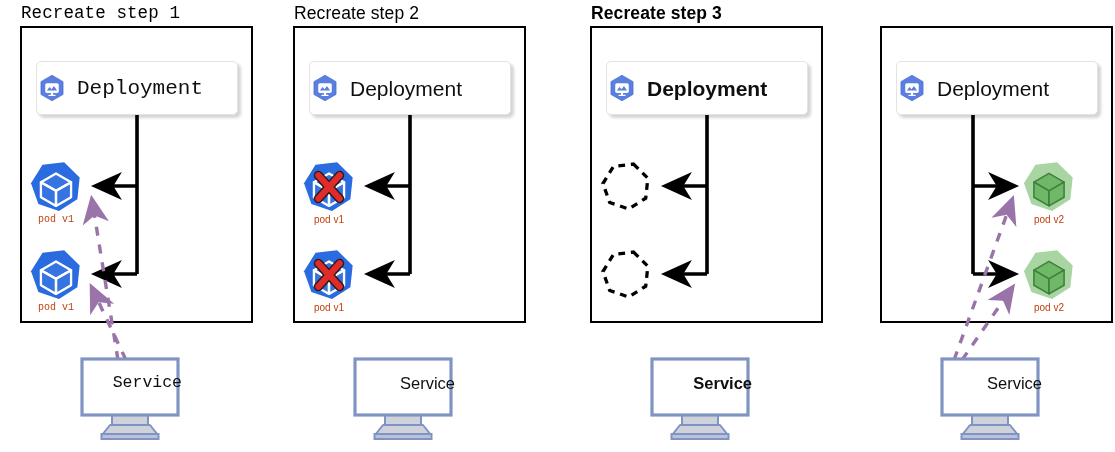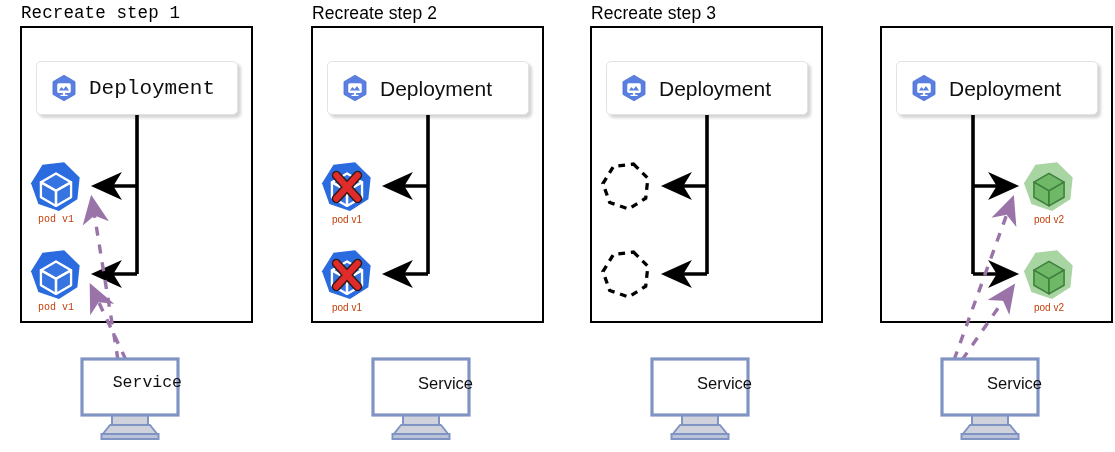--- a/index.html
+++ b/index.html
@@ -53,21 +53,20 @@
     top: 61px;
     width: 202px;
     height: 54px;
     background: #ffffff;
     border: 1px solid #e3e3e3;
     border-radius: 5px;
     box-shadow: 3px 3px 3px rgba(0,0,0,0.17);
     box-sizing: border-box;
     display: flex;
     align-items: center;
-    padding-left: 12px;
   }
   .deploy-icon { width: 30px; height: 30px; flex: 0 0 30px; }
   .deploy-label {
     margin-left: 10px;
     font-size: 21px;
     color: #0f0f0f;
     white-space: nowrap;
     line-height: 1;
   }
 
@@ -166,21 +165,21 @@
       <div class="service" style="left:78px;top:355px;">
         <svg viewBox="0 0 104 86">
           <rect x="34" y="58" width="36" height="14" fill="#cfd2da" stroke="#8094c4" stroke-width="2"></rect>
           <polygon points="24,80 80,80 72,70 32,70" fill="#cfd2da" stroke="#8094c4" stroke-width="2" stroke-linejoin="round"></polygon>
           <rect x="23.5" y="79" width="57" height="5" fill="#b9c2d8" stroke="#8094c4" stroke-width="2"></rect>
           <rect x="4" y="4" width="96" height="56" fill="#ffffff" stroke="#8094c4" stroke-width="3.2"></rect>
         </svg>
         <span class="service-label">Service</span>
       </div>
     </div>
-    <div class="panel" style="left: 291px;">
+    <div class="panel" style="left: 273px;">
       <div class="panel-title">Recreate step 2</div>
       <div class="panel-box"></div>
       <svg class="wires" viewBox="0 0 285 452">
         <defs>
           <marker id="ah-left-0" markerWidth="9" markerHeight="9" refX="7.2" refY="4.5" orient="auto">
             <path d="M0,0.6 L8.6,4.5 L0,8.4 L2.4,4.5 Z" fill="#000000"></path>
           </marker>
           <marker id="ap-left-0" markerWidth="9" markerHeight="9" refX="7" refY="4.5" orient="auto">
             <path d="M0,0.6 L8.6,4.5 L0,8.4 L2.4,4.5 Z" fill="#9a74a8"></path>
           </marker>
@@ -231,21 +230,21 @@
       <div class="service" style="left:78px;top:355px;">
         <svg viewBox="0 0 104 86">
           <rect x="34" y="58" width="36" height="14" fill="#cfd2da" stroke="#8094c4" stroke-width="2"></rect>
           <polygon points="24,80 80,80 72,70 32,70" fill="#cfd2da" stroke="#8094c4" stroke-width="2" stroke-linejoin="round"></polygon>
           <rect x="23.5" y="79" width="57" height="5" fill="#b9c2d8" stroke="#8094c4" stroke-width="2"></rect>
           <rect x="4" y="4" width="96" height="56" fill="#ffffff" stroke="#8094c4" stroke-width="3.2"></rect>
         </svg>
         <span class="service-label">Service</span>
       </div>
     </div>
-    <div class="panel" style="left: 570px;">
+    <div class="panel" style="left: 570px; font-weight: bold;">
       <div class="panel-title">Recreate step 3</div>
       <div class="panel-box"></div>
       <svg class="wires" viewBox="0 0 285 452">
         <defs>
           <marker id="ah-left-0" markerWidth="9" markerHeight="9" refX="7.2" refY="4.5" orient="auto">
             <path d="M0,0.6 L8.6,4.5 L0,8.4 L2.4,4.5 Z" fill="#000000"></path>
           </marker>
           <marker id="ap-left-0" markerWidth="9" markerHeight="9" refX="7" refY="4.5" orient="auto">
             <path d="M0,0.6 L8.6,4.5 L0,8.4 L2.4,4.5 Z" fill="#9a74a8"></path>
           </marker>

